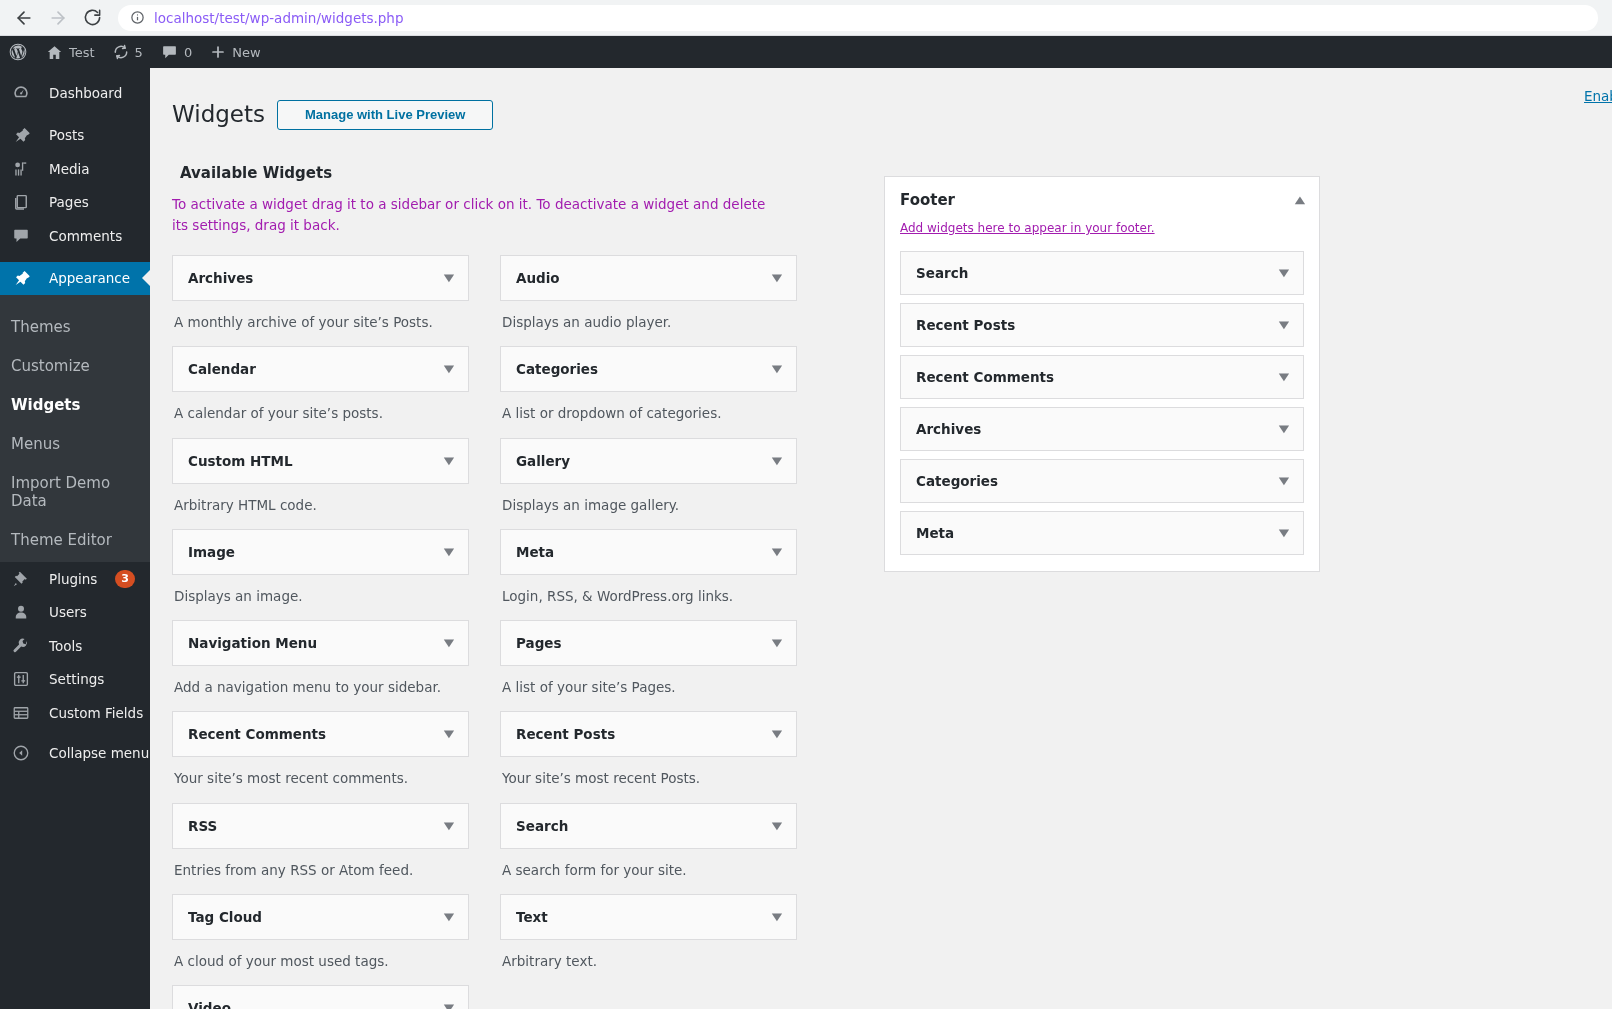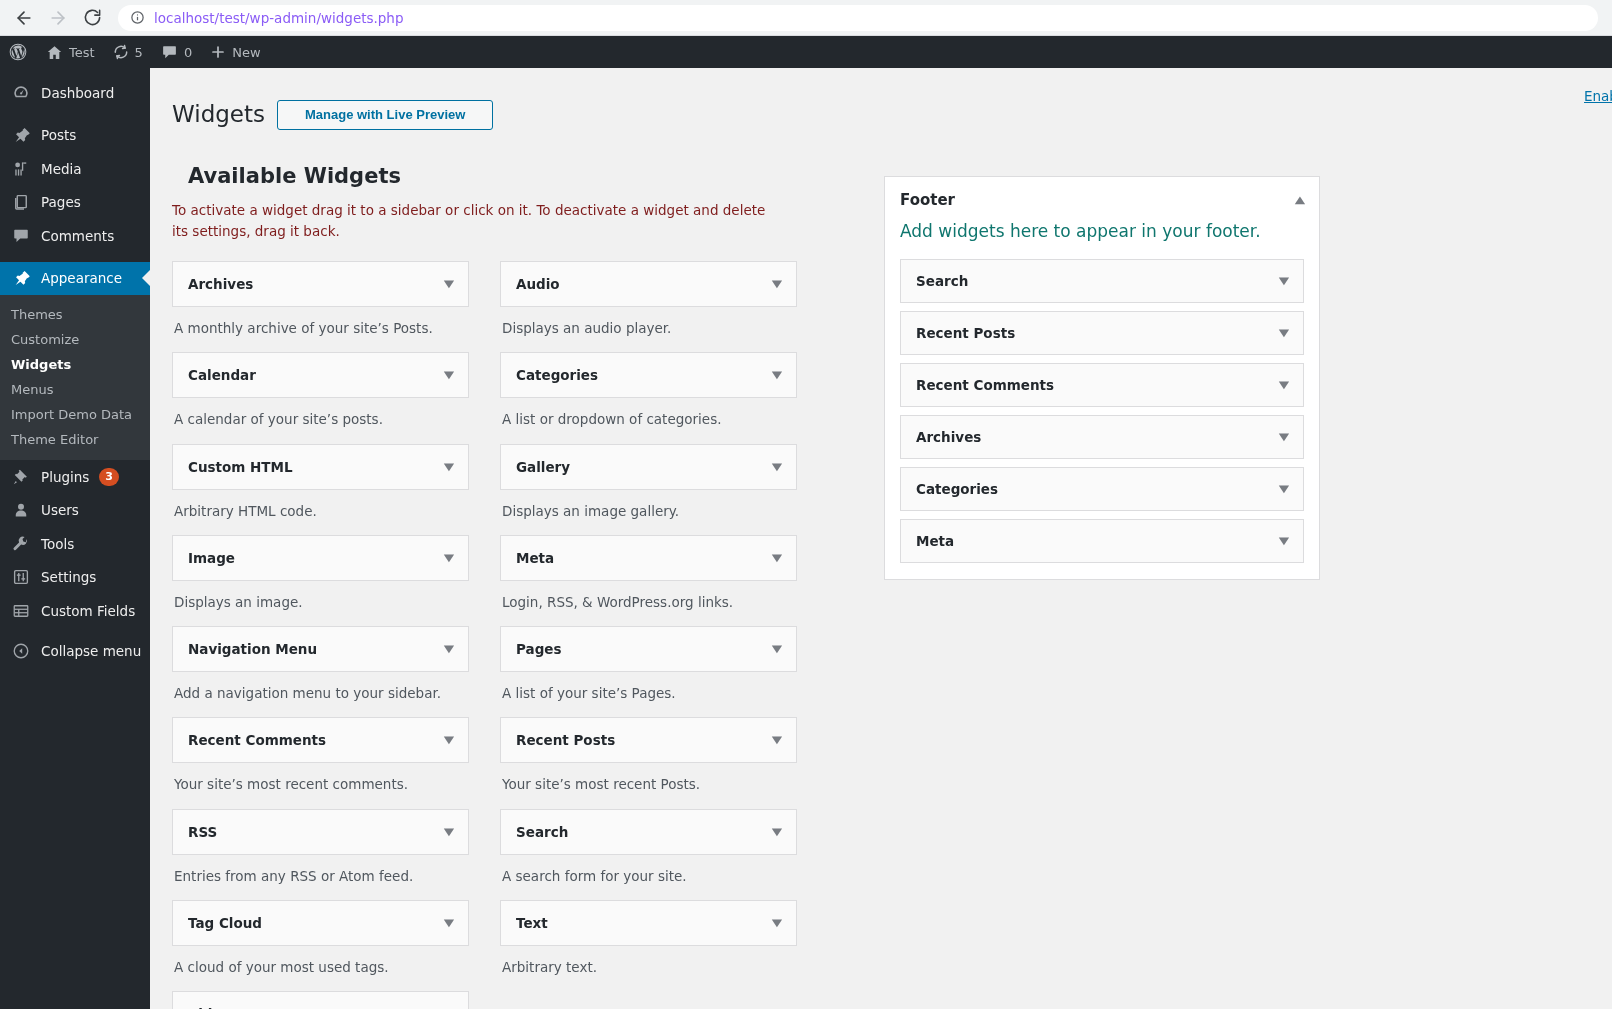--- a/index.html
+++ b/index.html
@@ -51,21 +51,21 @@
   
   .wrap { display: flex; height: 941px; }
 
   
   .sidebar {
     width: 150px; flex: 0 0 150px;
     background: #23282d; color: #eee;
     font-size: 13.5px; padding-top: 8px;
   }
   .menu-item {
-    display: flex; align-items: center; gap: 10px;
+    display: flex; align-items: center; gap: 18px;
     height: 33.5px; padding: 0 0 0 11px;
     color: #eee; cursor: pointer; position: relative;
   }
   .menu-item .mi-icon {
     width: 20px; height: 20px; flex: 0 0 20px;
     display: flex; align-items: center; justify-content: center;
     color: #a0a5aa;
   }
   .menu-item .mi-icon svg { display:block; }
   .menu-item.current {
@@ -75,21 +75,21 @@
   .menu-item.current::after {
     content: ""; position: absolute; right: 0; top: 50%;
     margin-top: -8px; border-style: solid;
     border-width: 8px 8px 8px 0;
     border-color: transparent #f1f1f1 transparent transparent;
   }
   .menu-sep { height: 9px; }
   .submenu { background: #32373c; padding: 7px 0 8px; }
   .submenu-item {
     display: block; padding: 5px 0 5px 11px;
-    font-size: 13px; color: #b4b9be; cursor: pointer;
+    font-size: 15px; color: #b4b9be; cursor: pointer; margin-top: 11px;
   }
   .submenu-item.current { color: #fff; font-weight: 700; }
   .badge {
     background: #d54e21; color: #fff;
     border-radius: 10px; font-size: 11px;
     min-width: 18px; height: 18px; line-height: 18px;
     padding: 0 6px; text-align: center; font-weight: 600;
     display: inline-block;
   }
   .collapse-item { margin-top: 7px; }
@@ -118,24 +118,24 @@
     background: #f6f7f7; border-radius: 3px;
     font-size: 13px; font-weight: 600;
     padding: 5px 27px; cursor: pointer; line-height: 1.4;
   }
 
   .columns { display: flex; gap: 0; }
   .col-left { width: 656px; flex: 0 0 656px; }
   .col-right { flex: 1; padding-left: 56px; padding-top: 46px; }
 
   h2.section-title {
-    margin: 34px 16px 0; font-size: 21px; font-weight: 700; color: #23282d;
+    margin: 34px 8px 0; font-size: 15px; font-weight: 700; color: #23282d;
   }
   .section-desc {
-    margin: 12px 0 0; font-size: 13.5px; color: #7f1d1d;
+    margin: 12px 0 0; font-size: 13.5px; color: #a21caf;
     line-height: 1.55; max-width: 600px;
   }
 
   .widget-grid {
     display: grid; grid-template-columns: 297px 297px;
     column-gap: 31px; row-gap: 0; margin-top: 19px;
   }
   .widget-cell { margin-bottom: 0; }
   .widget-card {
     background: #fafafa; border: 1px solid #dcdcde;
@@ -161,22 +161,22 @@
   }
   .sb-head {
     display: flex; align-items: flex-start; justify-content: space-between;
   }
   .sb-title { font-size: 15px; font-weight: 700; color: #23282d; text-align: center; }
   .sb-toggle {
     font-size: 10px; color: #787c82; cursor: pointer;
     transform: scaleX(1.35); line-height: 1; padding-top: 4px;
   }
   .sb-desc {
-    font-size: 17px; color: #0f766e;
-    margin: 10px 0 14px; line-height: 1.5;
+    font-size: 12px; color: #a21caf;
+    margin: 10px 0 14px; line-height: 1.5; text-decoration: underline;
   }
   .sb-widget {
     background: #fafafa; border: 1px solid #dcdcde;
     padding: 13px 15px; margin-bottom: 8px;
     display: flex; align-items: center; justify-content: space-between;
     cursor: pointer;
   }
   .sb-widget:last-child { margin-bottom: 0; }
   .sb-widget .w-title { font-size: 13.5px; font-weight: 700; color: #23282d; }
 </style>

